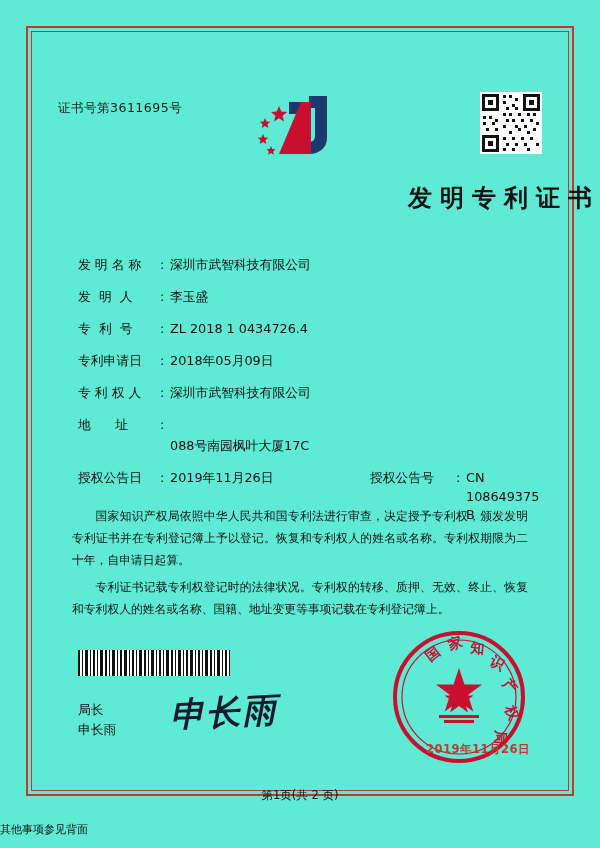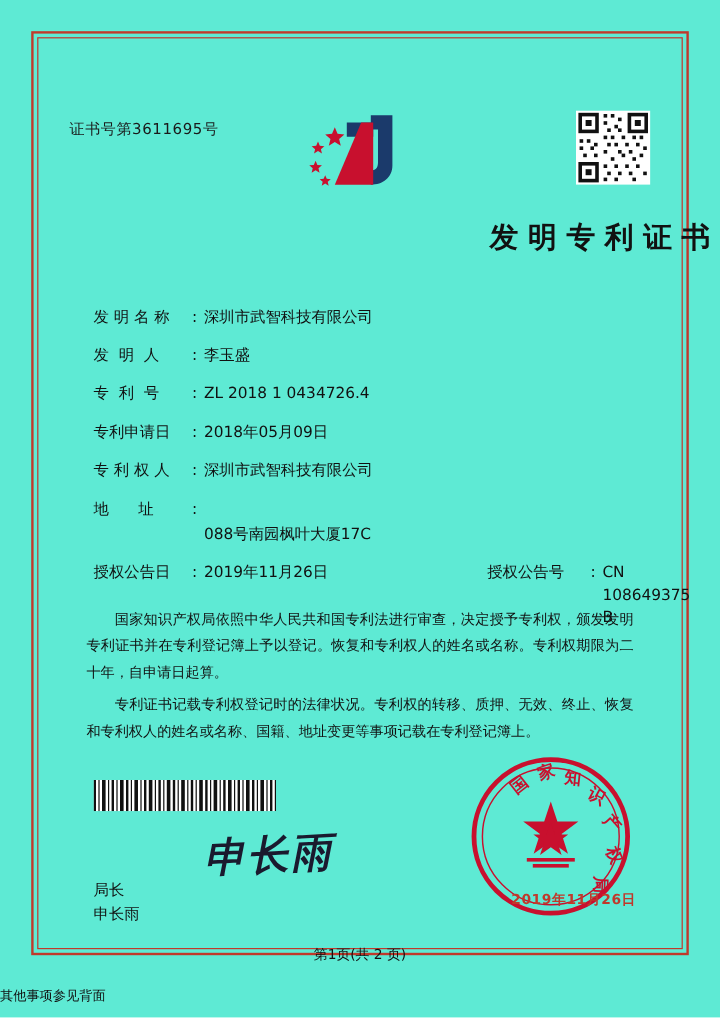--- a/index.html
+++ b/index.html
@@ -85,21 +85,20 @@
     flex: 0 0 10px;
   }
   .field-value {
     flex: 1 1 auto;
     color: #111;
   }
   .field-row.split .field-value { flex: 0 0 200px; }
   .field-label2 {
     flex: 0 0 86px;
     white-space: pre;
-    margin-left: 36px;
   }
   .field-value2 { flex: 1 1 auto; }
   .addr-value { line-height: 1.55; }
 
   
   .paras {
     position: absolute;
     left: 72px; top: 506px;
     width: 456px;
     font-size: 11.8px;
@@ -116,21 +115,20 @@
     width: 152px; height: 26px;
   }
 
   
   .sig-label {
     position: absolute;
     left: 78px; top: 700px;
     font-size: 12.8px;
     line-height: 1.6;
     color: #111;
-    margin-top: 33px;
   }
   .sig-script {
     position: absolute;
     left: 170px; top: 690px;
     font-family: "DejaVu Serif", "Liberation Serif", serif;
     font-size: 34px;
     font-style: italic;
     font-weight: bold;
     color: #1a1a2e;
     letter-spacing: 2px;

